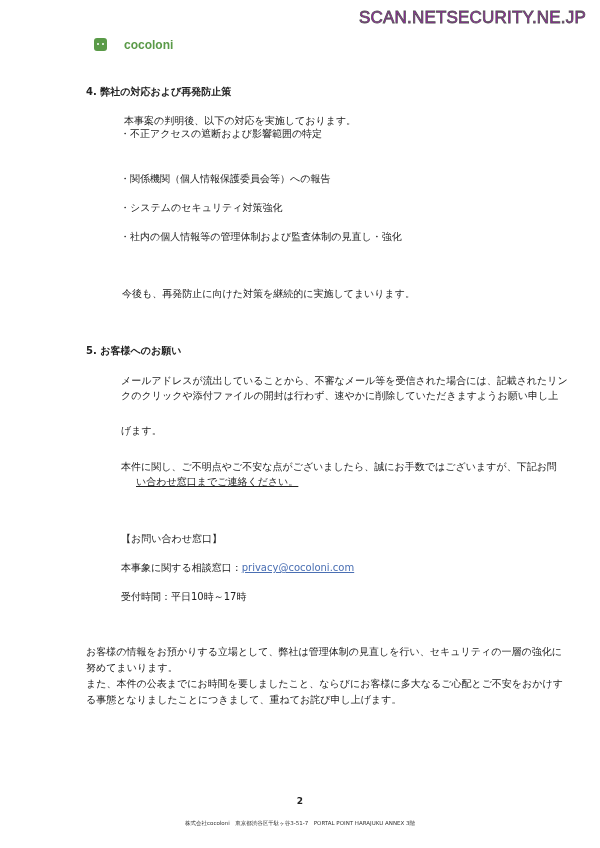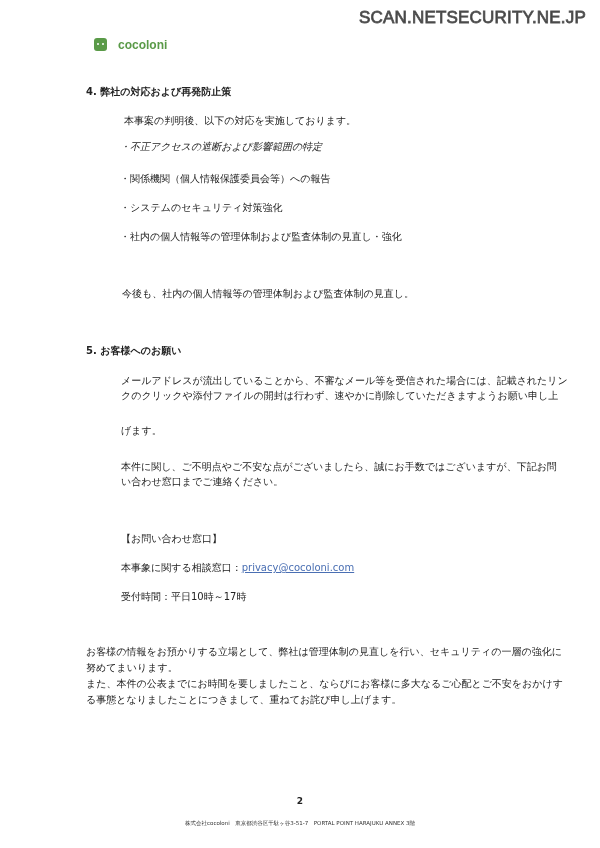--- a/index.html
+++ b/index.html
@@ -3,23 +3,23 @@
 <meta charset="utf-8">
 <style>
   html, body { margin:0; padding:0; }
   body {
     width:600px; height:848px; background:#ffffff; position:relative; overflow:hidden;
     font-family:"DejaVu Sans", "Liberation Sans", sans-serif; color:#222;
   }
   .watermark {
     position:absolute; top:8px; right:14px;
     font-family:"Liberation Sans", sans-serif; font-size:17px; letter-spacing:0.2px;
-    color:#404040; -webkit-text-stroke:0.8px #555; font-weight:400;
+    color:#a21caf; -webkit-text-stroke:0.8px #555; font-weight:400;
   }
-  .logo { position:absolute; left:94px; top:38px; display:flex; gap:11px; }
+  .logo { position:absolute; left:94px; top:38px; display:flex; gap:17px; }
   .logo-mark {
     width:13px; height:13px; background:#5a9a48; border-radius:3px; position:relative;
   }
   .logo-mark::before, .logo-mark::after {
     content:""; position:absolute; top:5px; width:2px; height:2px; background:#fff; border-radius:50%;
   }
   .logo-mark::before { left:3px; } .logo-mark::after { left:8px; }
   .logo-text { font-family:"Liberation Sans", sans-serif; font-weight:700; font-size:12px; color:#5a9a48; }
   .txt { position:absolute; font-size:10px; line-height:14.5px; color:#222; white-space:nowrap; }
   .bold { font-weight:700; }
@@ -32,33 +32,33 @@
 
 <div class="watermark">SCAN.NETSECURITY.NE.JP</div>
 
 <div class="logo">
   <span class="logo-mark"></span>
   <span class="logo-text">cocoloni</span>
 </div>
 
 <div class="txt bold" style="left:86px;top:85px;">4. 弊社の対応および再発防止策</div>
 <div class="txt" style="left:124px;top:114px;">本事案の判明後、以下の対応を実施しております。</div>
-<div class="txt" style="left:120px;top:140px;font-style:italic;">・不正アクセスの遮断および影響範囲の特定</div>
+<div class="txt" style="left:120px;top:127px;">・不正アクセスの遮断および影響範囲の特定</div>
 <div class="txt" style="left:120px;top:172px;">・関係機関（個人情報保護委員会等）への報告</div>
 <div class="txt" style="left:120px;top:201px;">・システムのセキュリティ対策強化</div>
 <div class="txt" style="left:120px;top:230px;">・社内の個人情報等の管理体制および監査体制の見直し・強化</div>
-<div class="txt" style="left:122px;top:287px;">今後も、社内の個人情報等の管理体制および監査体制の見直し。</div>
+<div class="txt" style="left:122px;top:287px;">今後も、再発防止に向けた対策を継続的に実施してまいります。</div>
 
 <div class="txt bold" style="left:86px;top:344px;text-align:center;">5. お客様へのお願い</div>
 <div class="txt" style="left:121px;top:374px;">メールアドレスが流出していることから、不審なメール等を受信された場合には、記載されたリン</div>
 <div class="txt" style="left:121px;top:389px;">クのクリックや添付ファイルの開封は行わず、速やかに削除していただきますようお願い申し上</div>
 <div class="txt" style="left:121px;top:424px;">げます。</div>
 
 <div class="txt" style="left:121px;top:460px;">本件に関し、ご不明点やご不安な点がございましたら、誠にお手数ではございますが、下記お問</div>
-<div class="txt" style="left:121px;top:475px;">い合わせ窓口までご連絡ください。</div>
+<div class="txt" style="left:136px;top:475px;text-decoration:underline;">い合わせ窓口までご連絡ください。</div>
 
 <div class="txt" style="left:121px;top:532px;">【お問い合わせ窓口】</div>
 <div class="txt" style="left:121px;top:561px;">
   <span>本事象に関する相談窓口：</span><span class="link">privacy@cocoloni.com</span>
 </div>
 <div class="txt" style="left:121px;top:590px;">受付時間：平日10時～17時</div>
 
 <div class="txt" style="left:86px;top:645px;">お客様の情報をお預かりする立場として、弊社は管理体制の見直しを行い、セキュリティの一層の強化に</div>
 <div class="txt" style="left:86px;top:661px;">努めてまいります。</div>
 <div class="txt" style="left:86px;top:677px;">また、本件の公表までにお時間を要しましたこと、ならびにお客様に多大なるご心配とご不安をおかけす</div>

